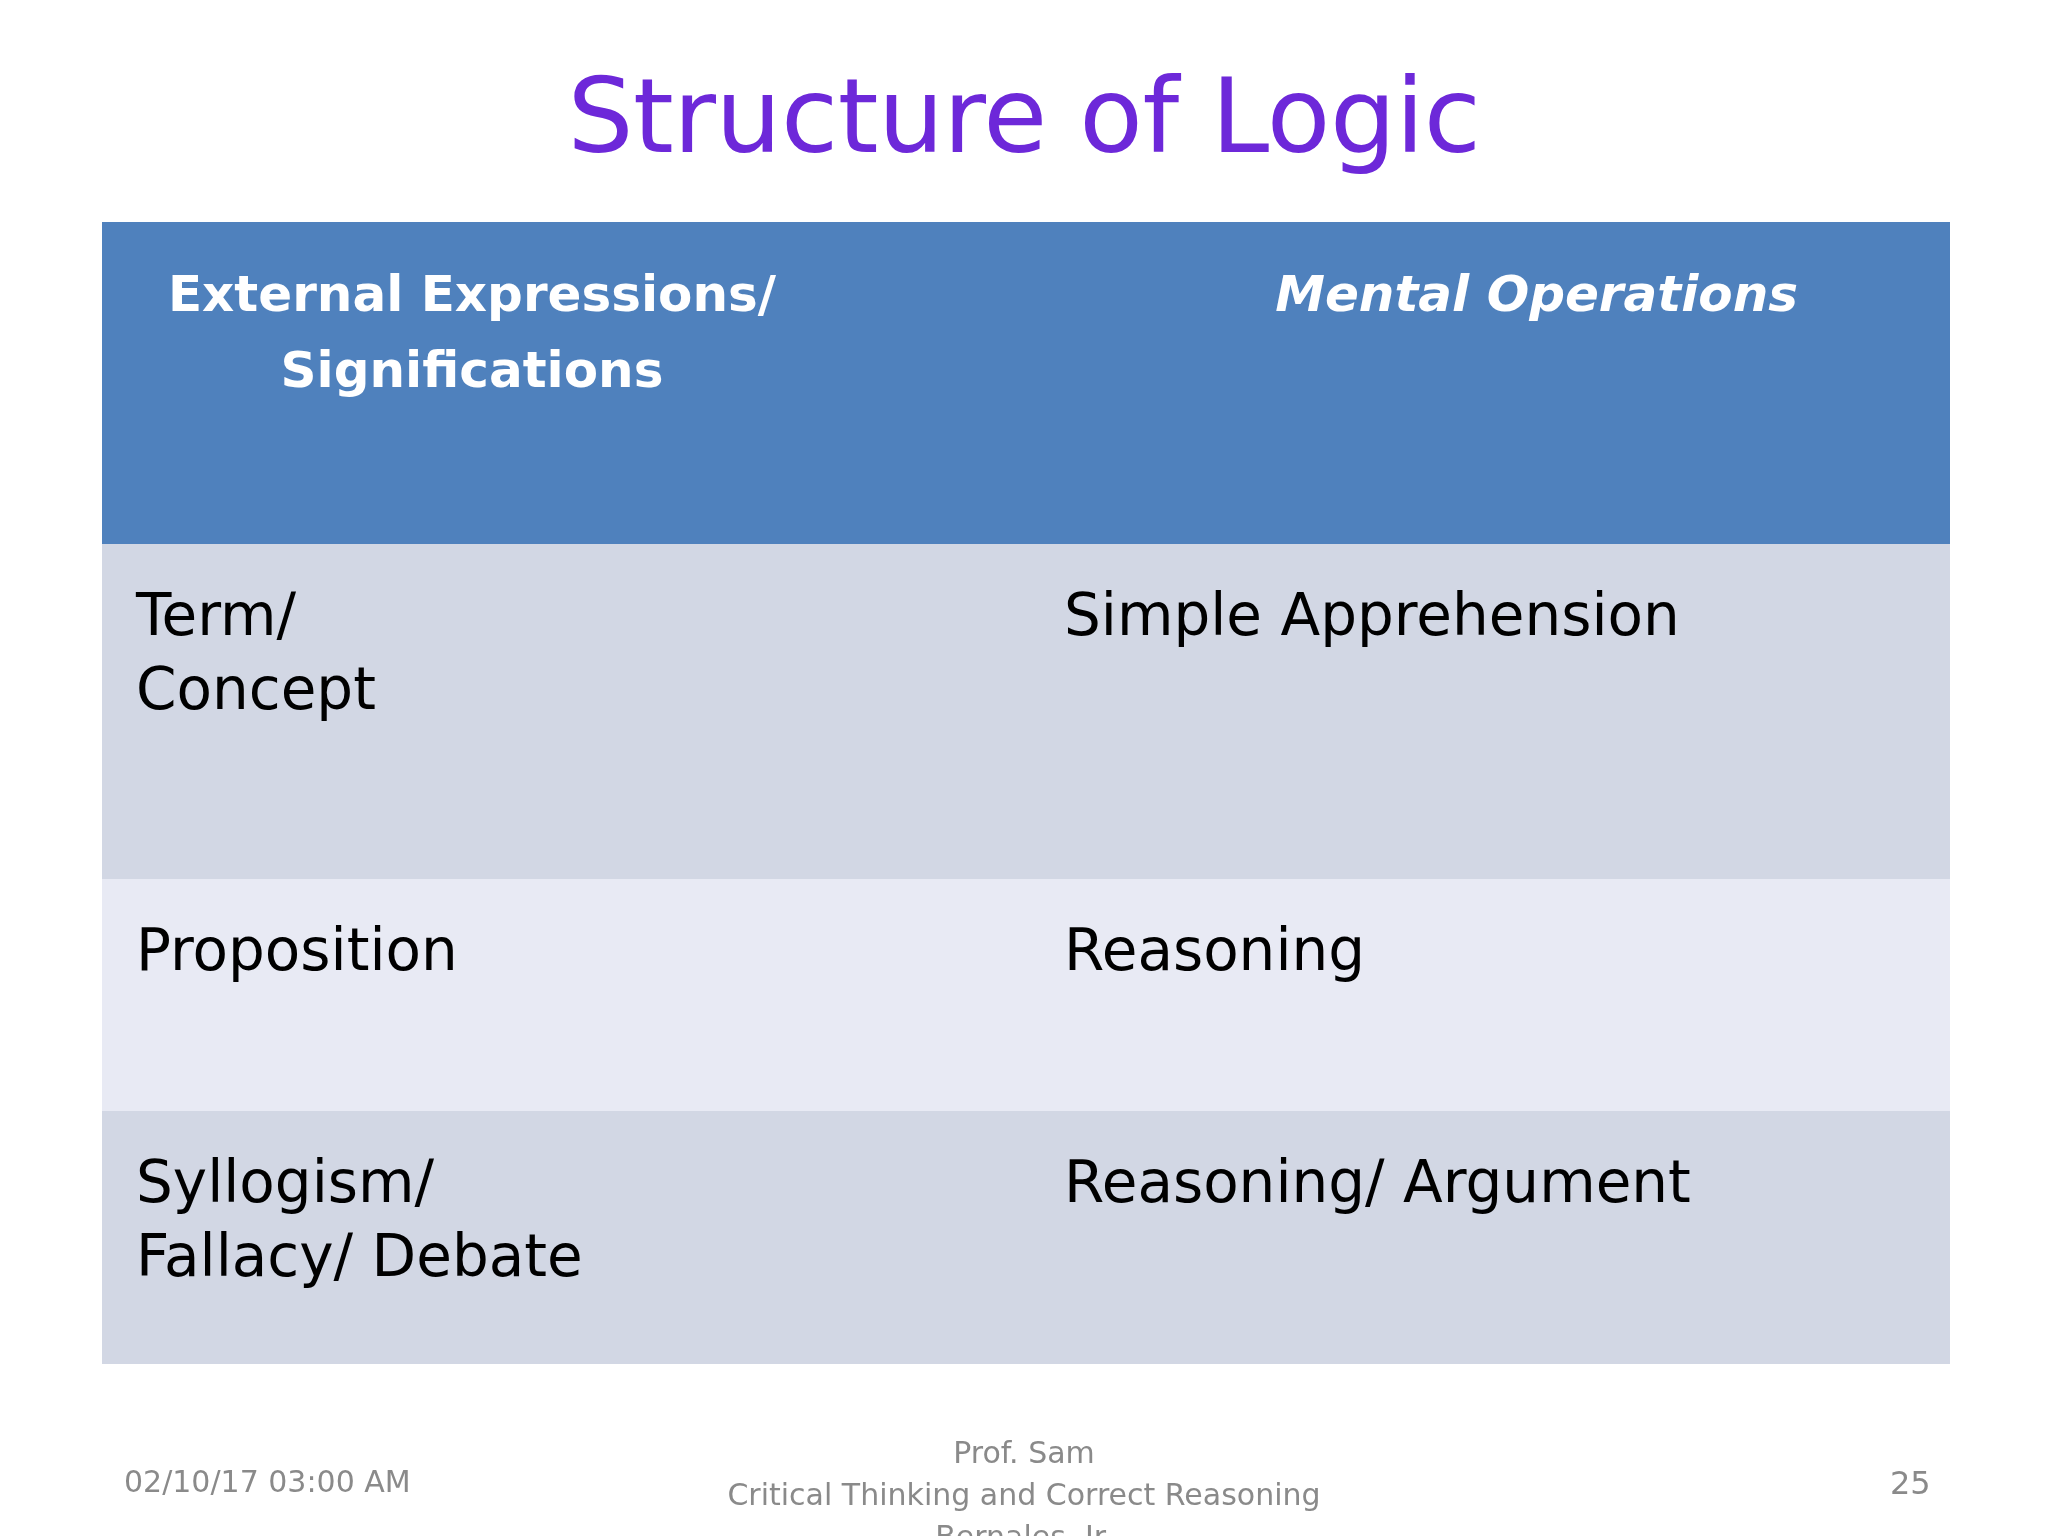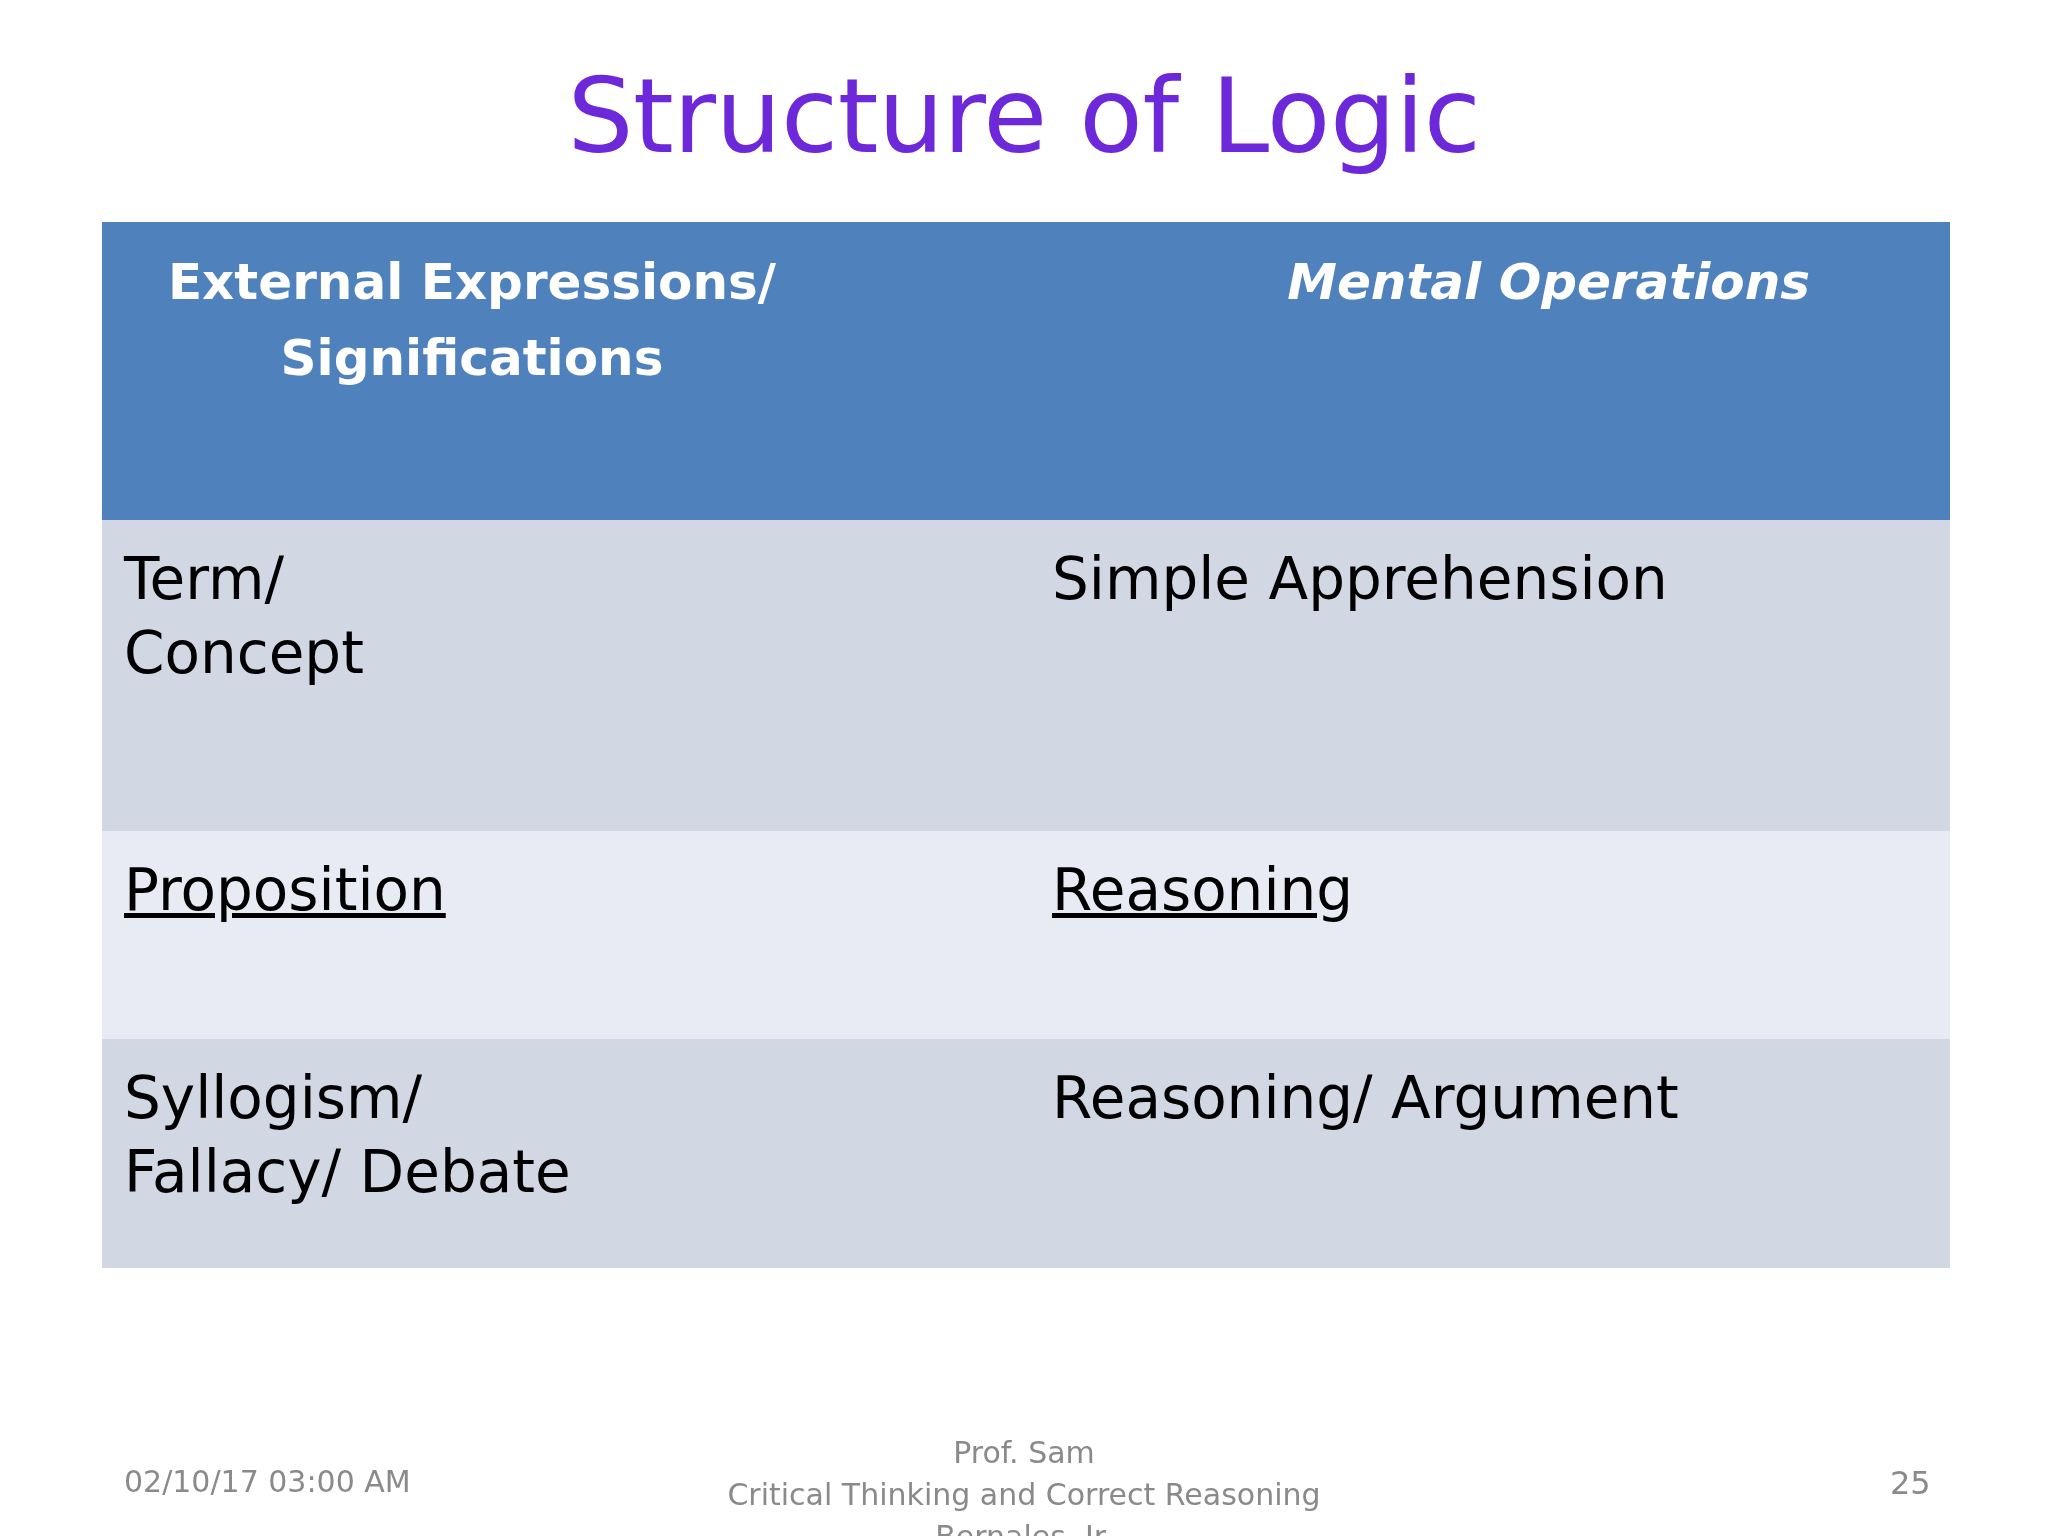--- a/index.html
+++ b/index.html
@@ -46,21 +46,21 @@
     width: 1848px;
     border-collapse: collapse;
     table-layout: fixed;
   }
 
   .logic-table col.col-left  { width: 930px; }
   .logic-table col.col-right { width: 918px; }
 
   .logic-table th,
   .logic-table td {
-    padding: 0;
+    padding: 12px;
     margin: 4px;
     border: 0;
     vertical-align: top;
     text-align: left;
   }
 
   
   .header-row th {
     background: #4F81BD;
     height: 298px;
@@ -91,21 +91,21 @@
     font-family: "DejaVu Sans", sans-serif;
     font-weight: 400;
     font-size: 58px;
     line-height: 1.28;
     color: #000000;
   }
   .row-shaded td { background: #D2D7E4; }
   .row-light  td { background: #E8EAF4; }
 
   .row-1 td { height: 311px; }
-  .row-2 td { height: 208px; text-decoration: underline; }
+  .row-2 td { height: 208px; }
   .row-3 td { height: 229px; }
 
   .cell-inner { padding-top: 22px; }
   .cell-left  { padding-left: 22px; }
   .cell-right { padding-left: 20px; }
 
   .cell-line { display: block; white-space: pre; }
 
   
   .footer {

